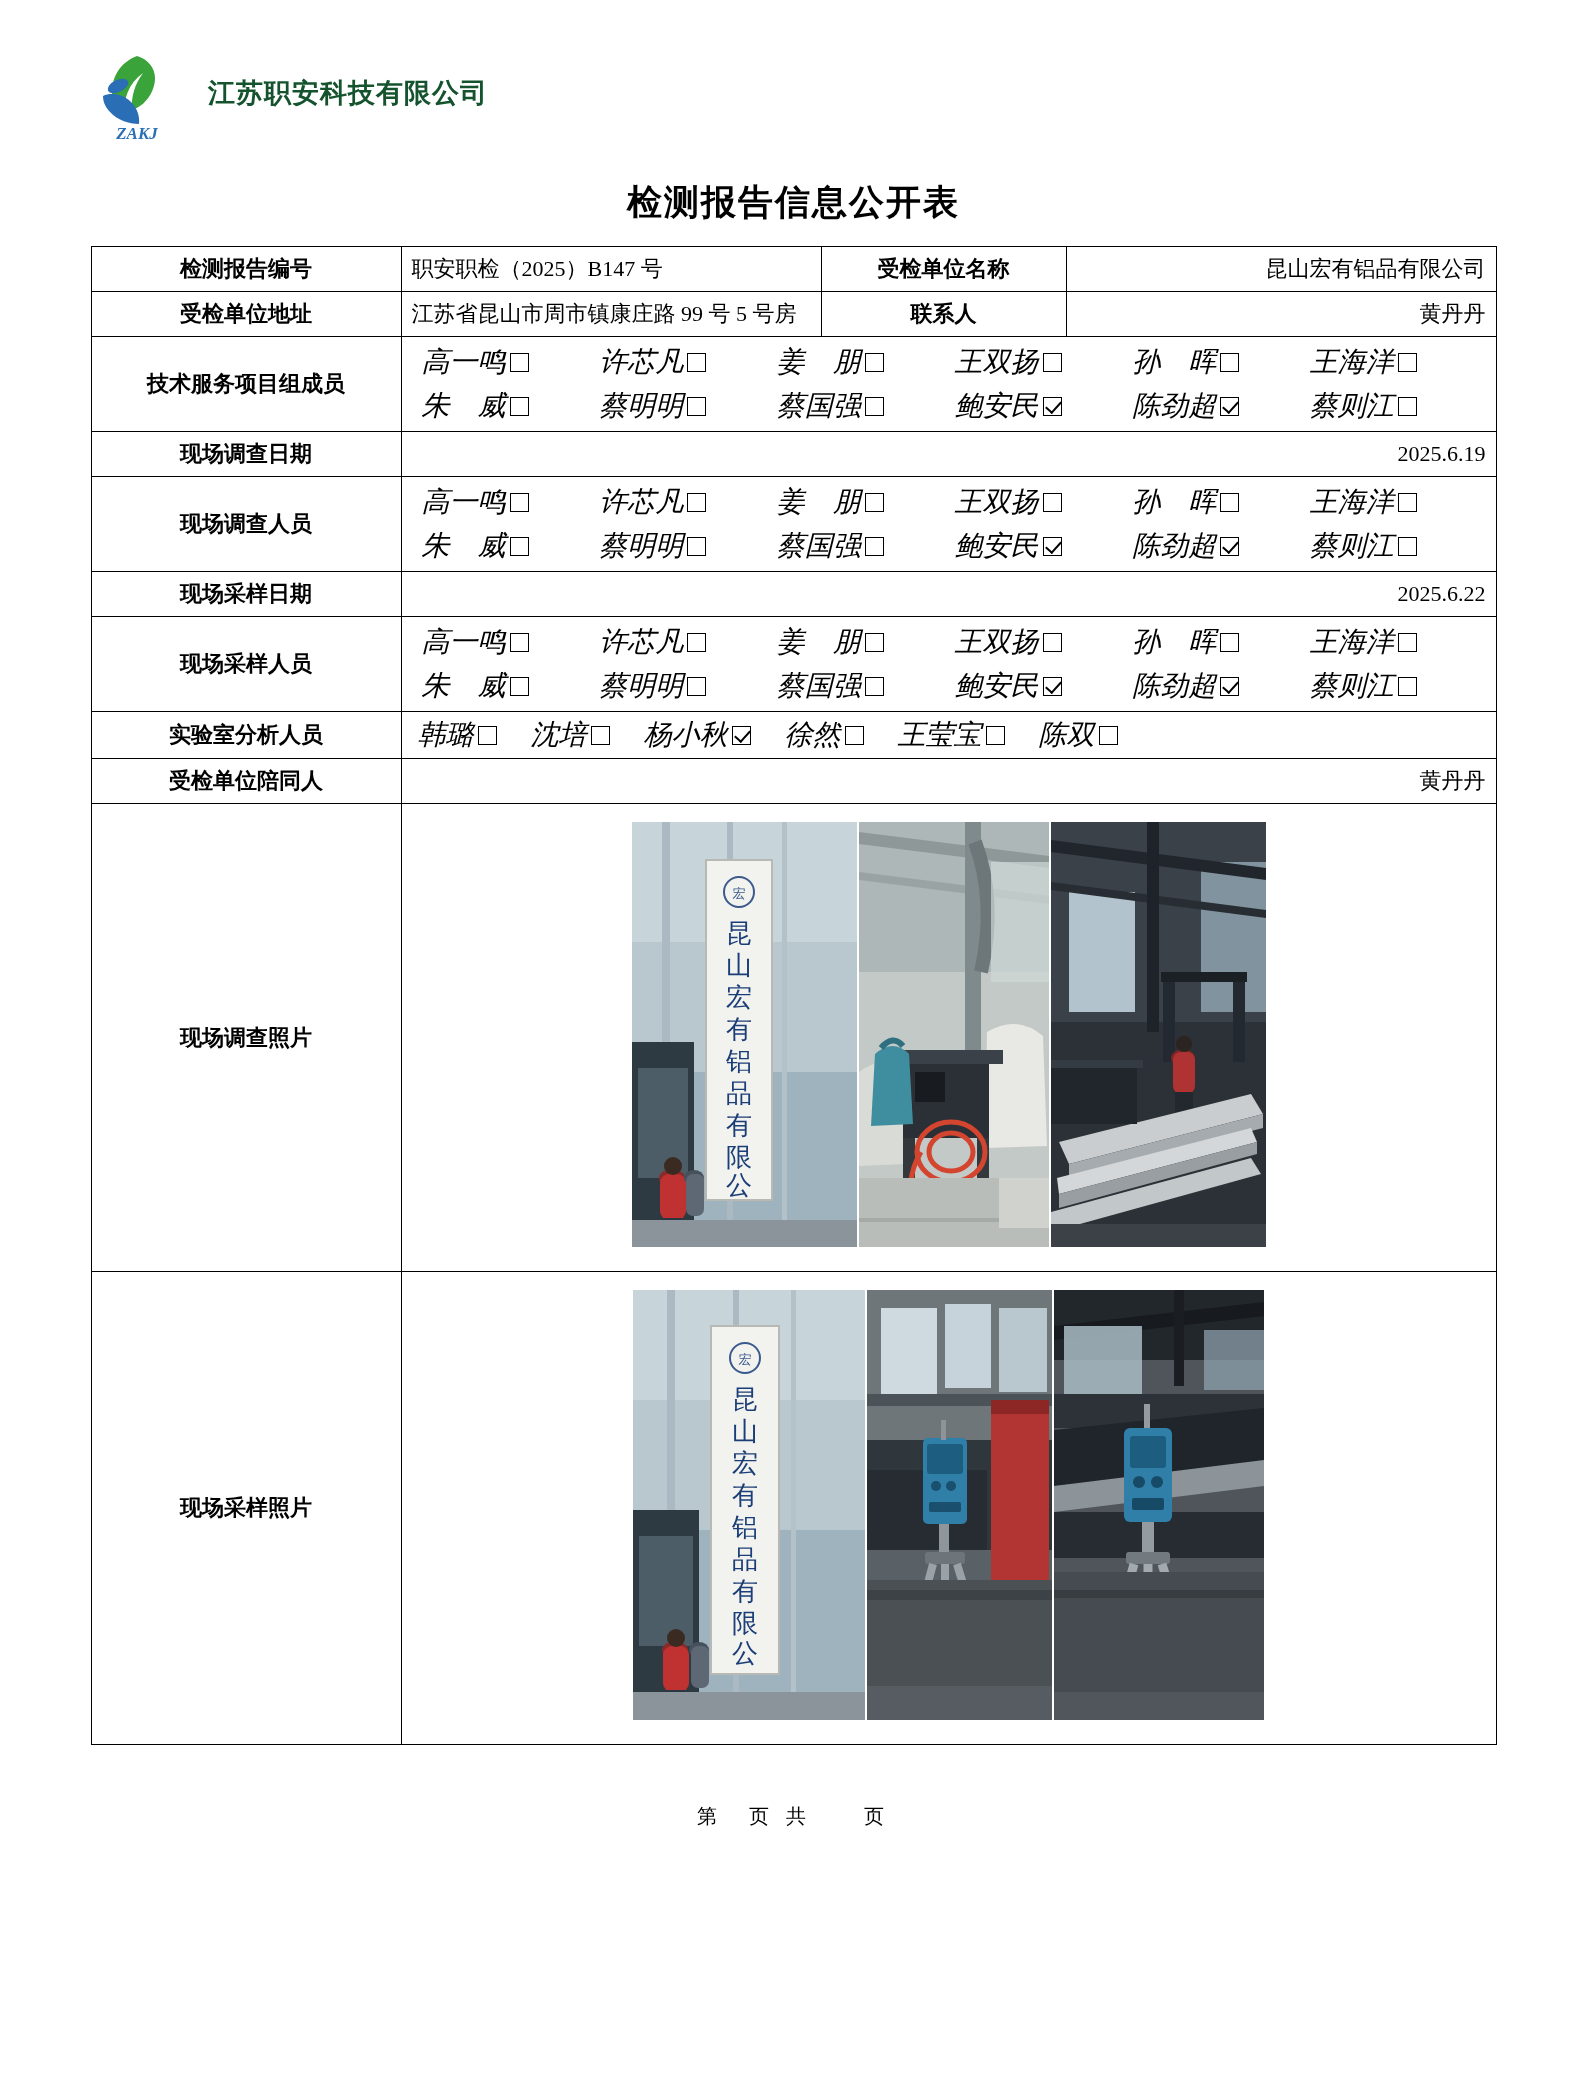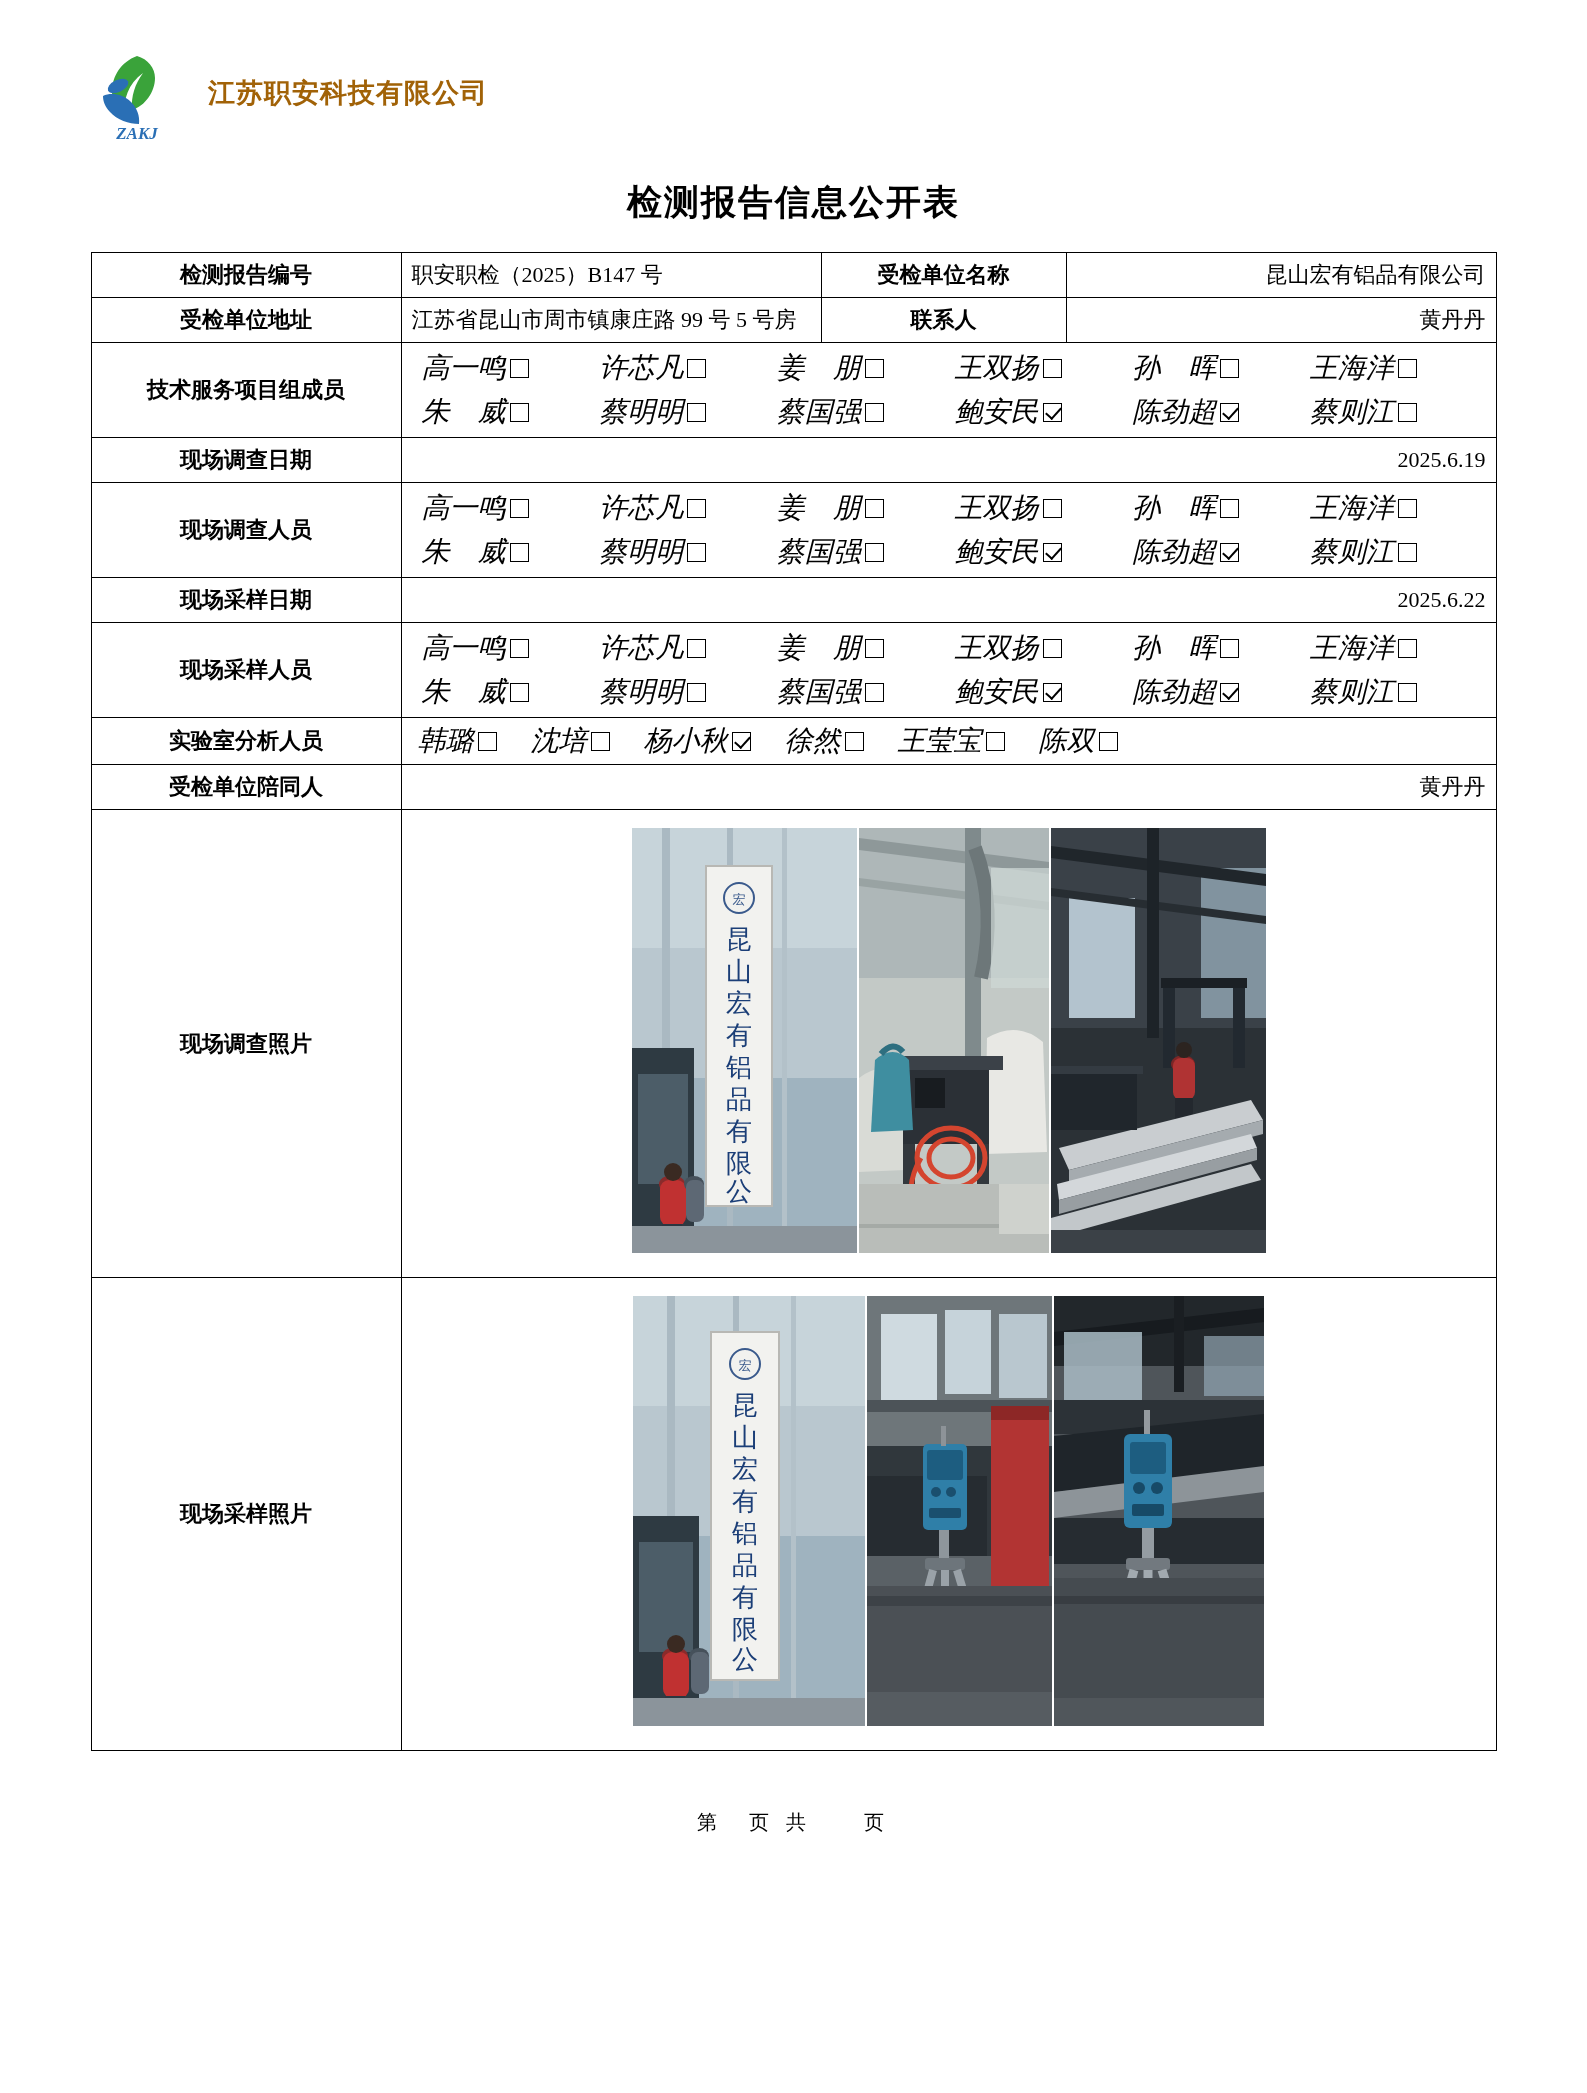--- a/index.html
+++ b/index.html
@@ -36,39 +36,39 @@
   }
   .logo {
     width: 105px;
     height: 105px;
     position: relative;
     flex: none;
   }
   .logo svg { display: block; }
   .brand-name {
     font-size: 27px;
-    color: #a16207;
+    color: #14532d;
     font-family: "Liberation Serif", "DejaVu Serif", serif;
     letter-spacing: 1px;
     font-weight: 700;
   }
   .header-right {
     text-align: right;
     font-size: 22px;
     line-height: 1.85;
     padding-top: 12px;
     font-family: "Liberation Serif", "DejaVu Serif", serif;
   }
 
   
   .doc-title {
     text-align: center;
     font-size: 35px;
     font-weight: 700;
-    margin: 34px 0 26px 0;
+    margin: 34px 0 20px 0;
     letter-spacing: 2px;
   }
 
   
   table.main {
     width: 1405px;
     margin: 15px auto;
     border-collapse: collapse;
     table-layout: fixed;
   }

